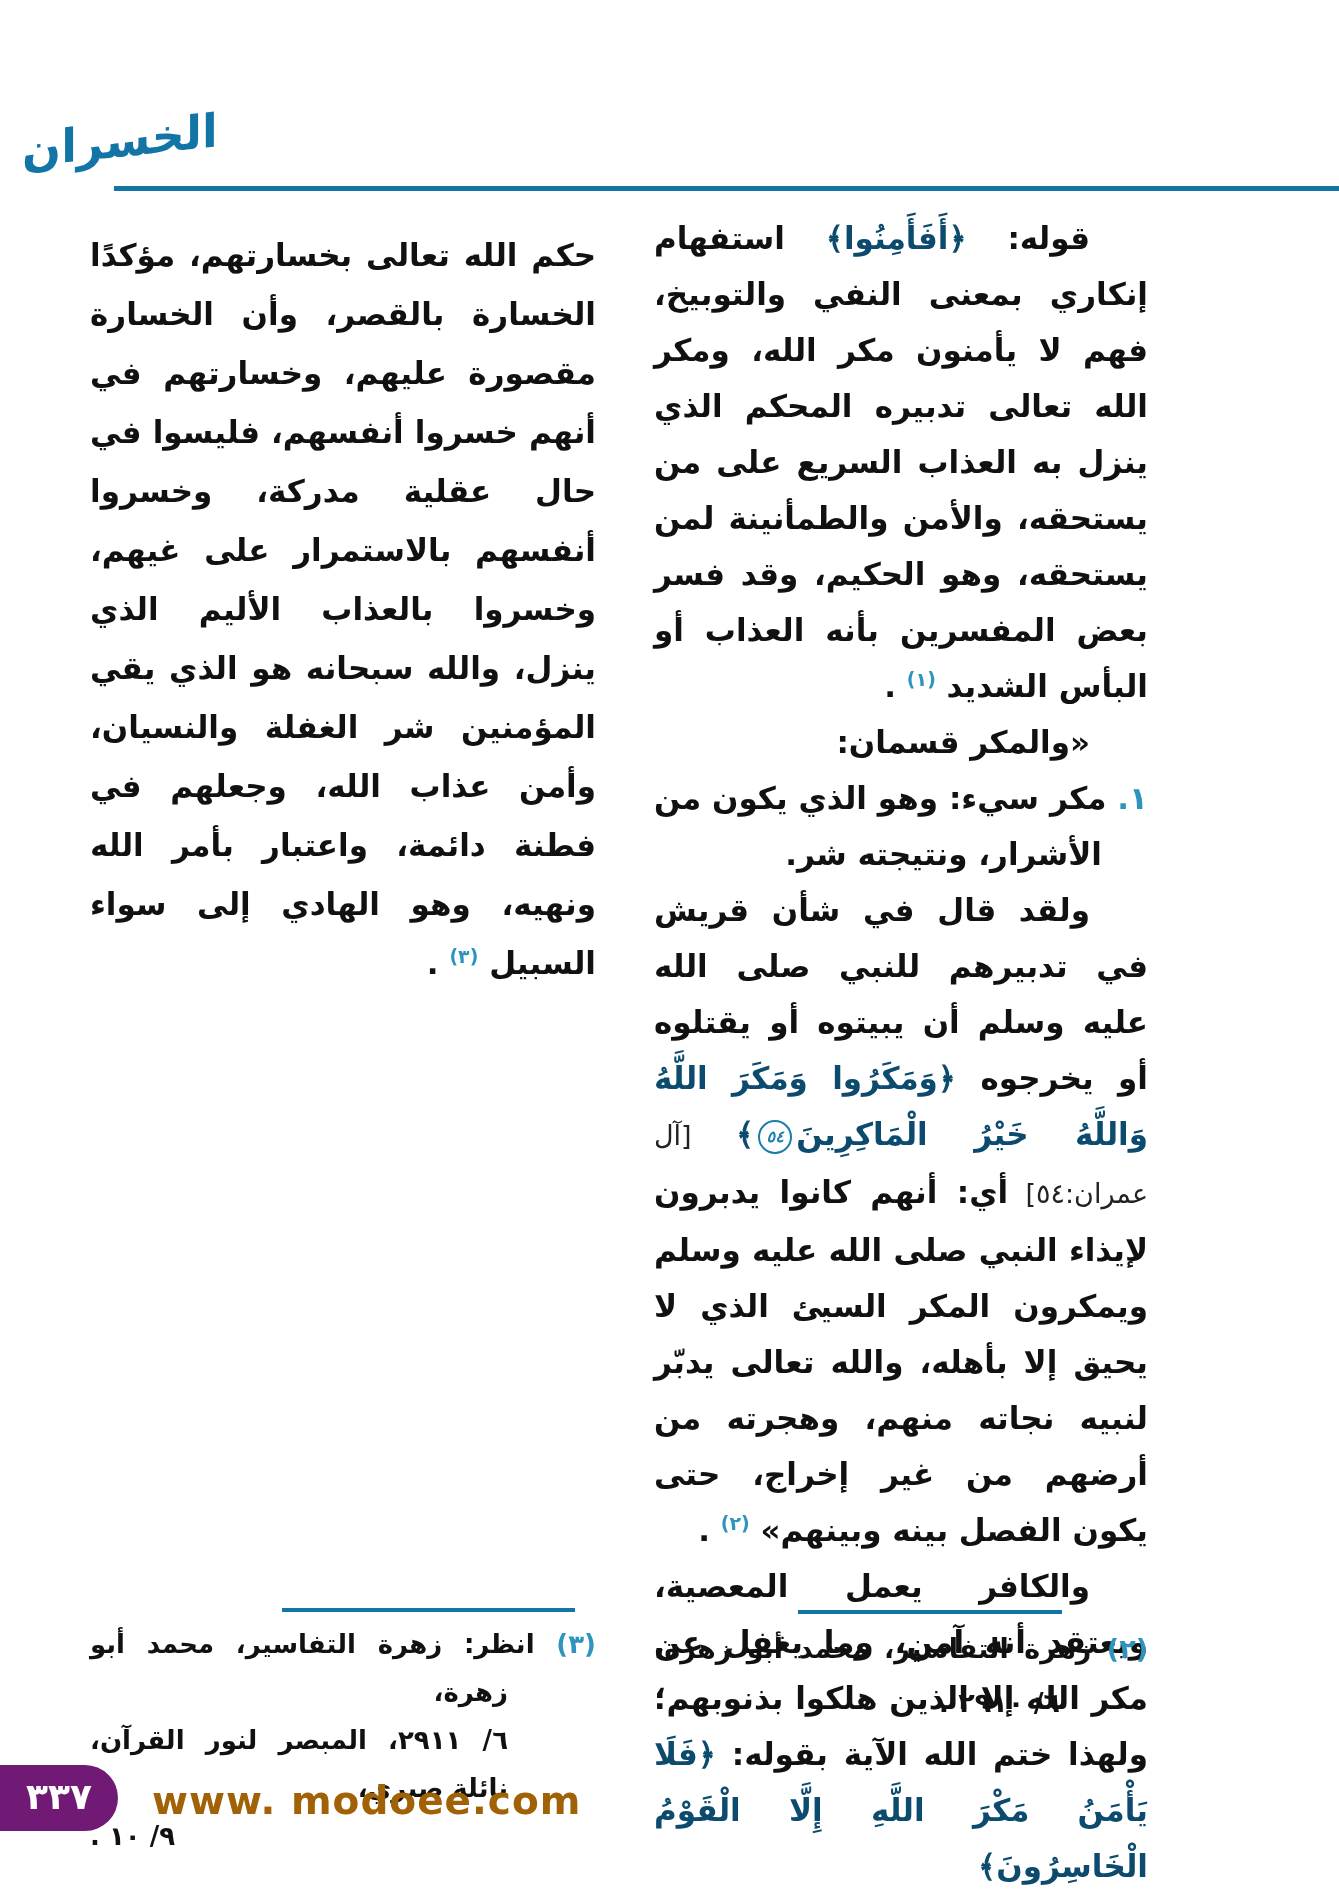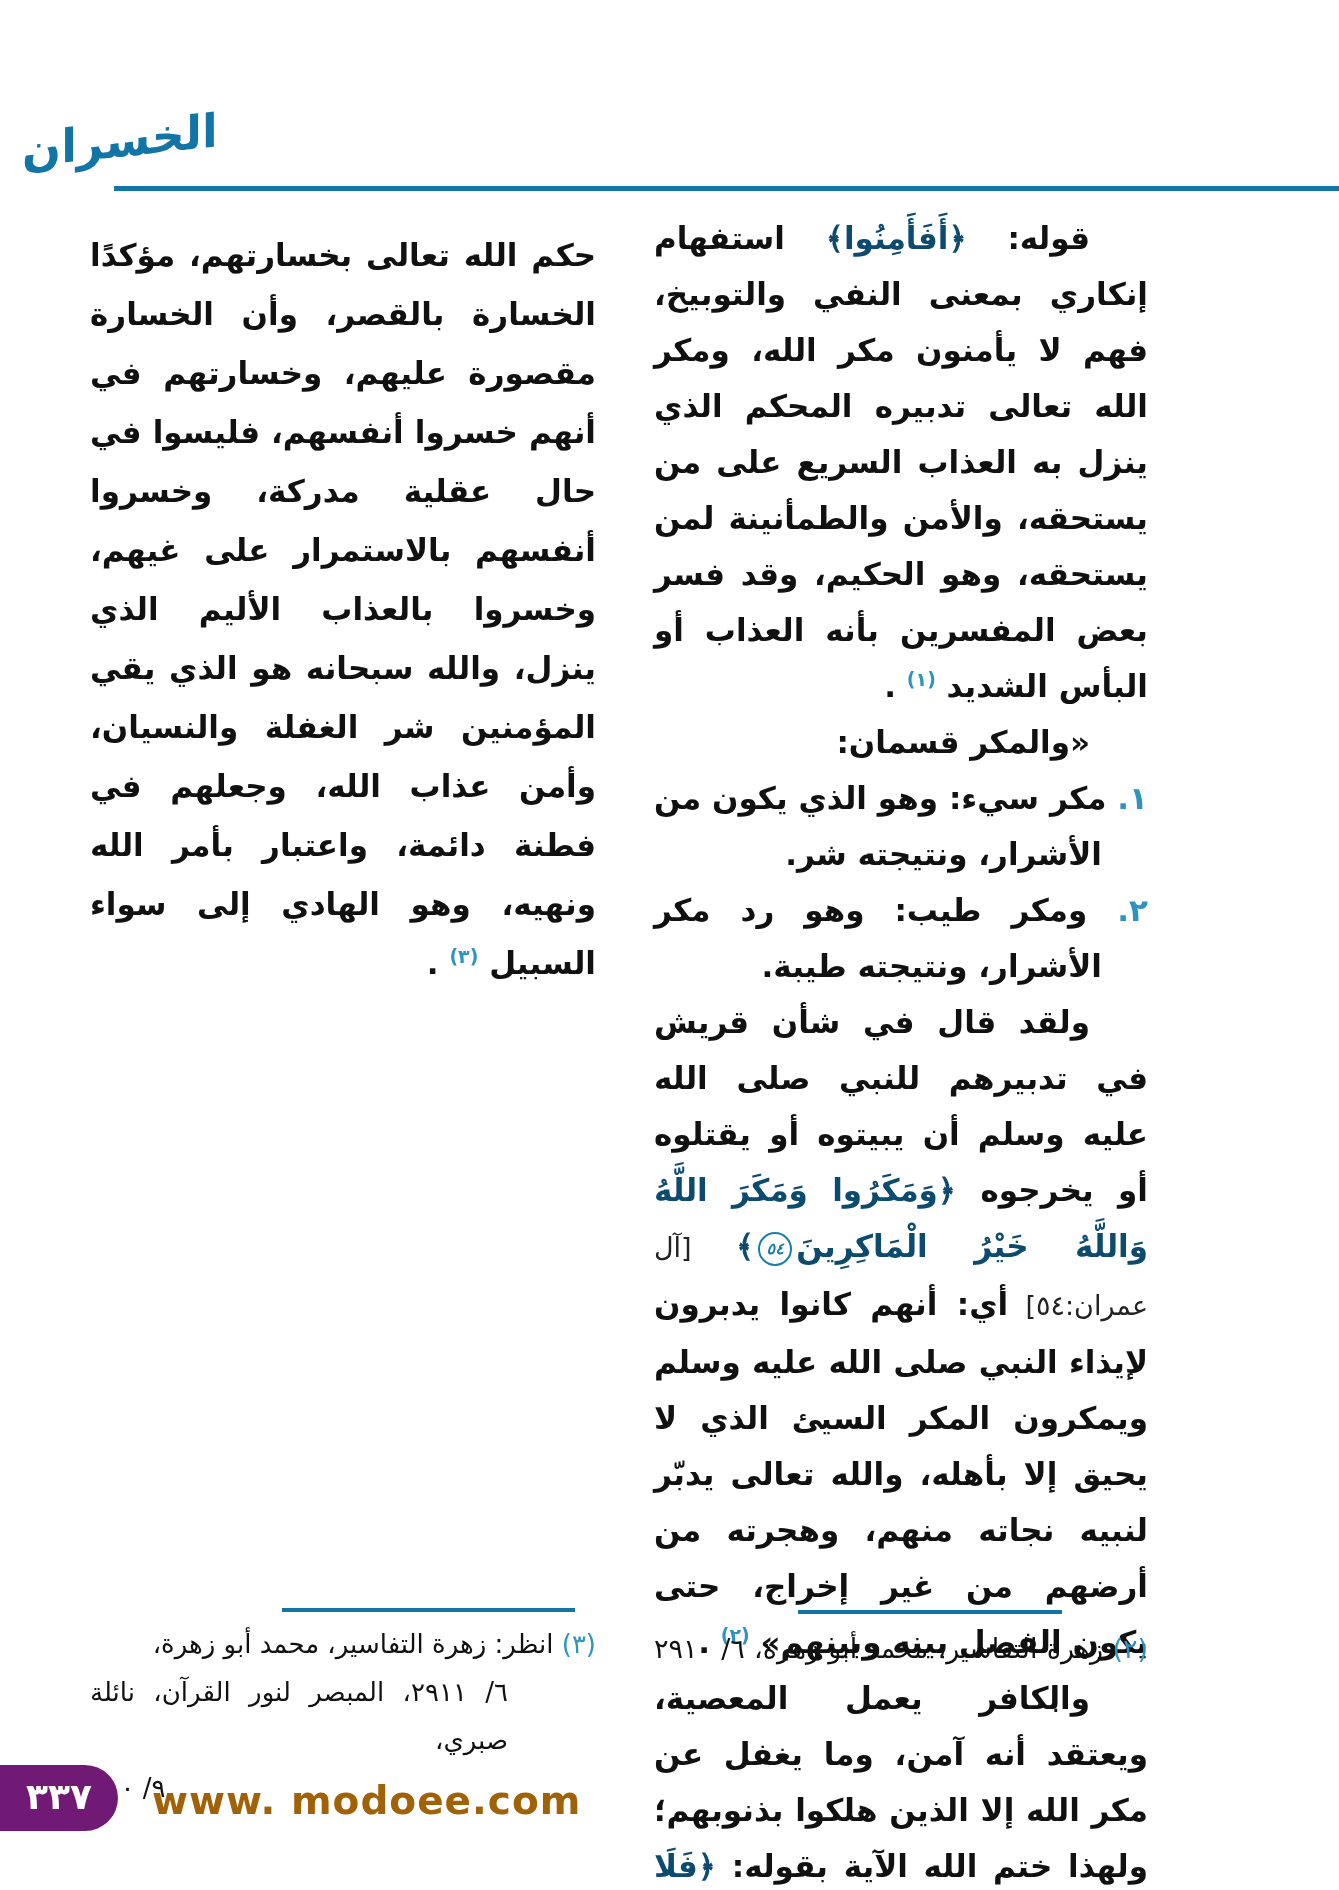--- a/index.html
+++ b/index.html
@@ -38,21 +38,21 @@
   .aya-circle{
     display:inline-block;width:34px;height:34px;box-sizing:border-box;
     border:2px solid #1a7dac;border-radius:50%;
     color:#1a7dac;font-size:16px;line-height:29px;text-align:center;
     vertical-align:middle;margin:0 4px;text-indent:0;font-style:italic;
   }
   
   .fn-sep{position:absolute;height:4px;background:#1374a6;}
   .fn-sep-right{top:1610px;right:277px;width:264px;}
   .fn-sep-left{top:1608px;left:282px;width:293px;}
-  .fnblock{position:absolute;font-weight:normal;text-align:justify;}
+  .fnblock{position:absolute;font-weight:bold;text-align:justify;}
   .fn-right{right:191px;top:1622px;width:494px;font-size:27px;line-height:54px;}
   .fn-left{left:90px;top:1620px;width:506px;font-size:26px;line-height:48px;}
   .fn-line.first{padding-right:88px;text-indent:-88px;}
   .fn-line.cont{padding-right:88px;}
   .fn-line.left{text-align:left;}
   .fn-marker{color:#2e94bd;}
   
   .page-pill{
     position:absolute;left:0;top:1765px;width:118px;height:66px;
     background:#701a75;border-radius:0 33px 33px 0;
@@ -70,21 +70,20 @@
 
 <div class="page">
 
   <div class="calli">الخسران</div>
   <div class="header-rule"></div>
 
   <div id="col-right" class="col col-right">
       <div class="para indent"><span class="seg-n">قوله: </span><span class="seg-q">﴿أَفَأَمِنُوا﴾</span><span class="seg-n"> استفهام إنكاري بمعنى النفي والتوبيخ، فهم لا يأمنون مكر الله، ومكر الله تعالى تدبيره المحكم الذي ينزل به العذاب السريع على من يستحقه، والأمن والطمأنينة لمن يستحقه، وهو الحكيم، وقد فسر بعض المفسرين بأنه العذاب أو البأس الشديد </span><span class="seg-r">(١)</span><span class="seg-n"> .</span></div>
       <div class="para indent"><span class="seg-n">«والمكر قسمان:</span></div>
       <div class="li"><span class="ln">١. </span><span class="seg-n">مكر سيء: وهو الذي يكون من الأشرار، ونتيجته شر.</span></div>
-      <div class="li"><span class="ln">٢. </span><span class="seg-n">ومكر طيب: وهو رد مكر الأشرار، ونتيجته طيبة.</span></div>
       <div class="para indent"><span class="seg-n">ولقد قال في شأن قريش في تدبيرهم للنبي صلى الله عليه وسلم أن يبيتوه أو يقتلوه أو يخرجوه </span><span class="seg-q">﴿وَمَكَرُوا وَمَكَرَ اللَّهُ وَاللَّهُ خَيْرُ الْمَاكِرِينَ</span><span class="aya-circle">٥٤</span><span class="seg-q">﴾</span><span class="seg-c"> [آل عمران:٥٤] </span><span class="seg-n">أي: أنهم كانوا يدبرون لإيذاء النبي صلى الله عليه وسلم ويمكرون المكر السيئ الذي لا يحيق إلا بأهله، والله تعالى يدبّر لنبيه نجاته منهم، وهجرته من أرضهم من غير إخراج، حتى يكون الفصل بينه وبينهم» </span><span class="seg-r">(٢)</span><span class="seg-n"> .</span></div>
       <div class="para indent"><span class="seg-n">والكافر يعمل المعصية، ويعتقد أنه آمن، وما يغفل عن مكر الله إلا الذين هلكوا بذنوبهم؛ ولهذا ختم الله الآية بقوله: </span><span class="seg-q">﴿فَلَا يَأْمَنُ مَكْرَ اللَّهِ إِلَّا الْقَوْمُ الْخَاسِرُونَ﴾</span></div>
     </div>
   <div id="col-left" class="col col-left">
       <div class="para"><span class="seg-n">حكم الله تعالى بخسارتهم، مؤكدًا الخسارة بالقصر، وأن الخسارة مقصورة عليهم، وخسارتهم في أنهم خسروا أنفسهم، فليسوا في حال عقلية مدركة، وخسروا أنفسهم بالاستمرار على غيهم، وخسروا بالعذاب الأليم الذي ينزل، والله سبحانه هو الذي يقي المؤمنين شر الغفلة والنسيان، وأمن عذاب الله، وجعلهم في فطنة دائمة، واعتبار بأمر الله ونهيه، وهو الهادي إلى سواء السبيل </span><span class="seg-r">(٣)</span><span class="seg-n"> .</span></div>
     </div>
 
   <div class="fn-sep fn-sep-right"></div>
   <div class="fn-sep fn-sep-left"></div>
 

